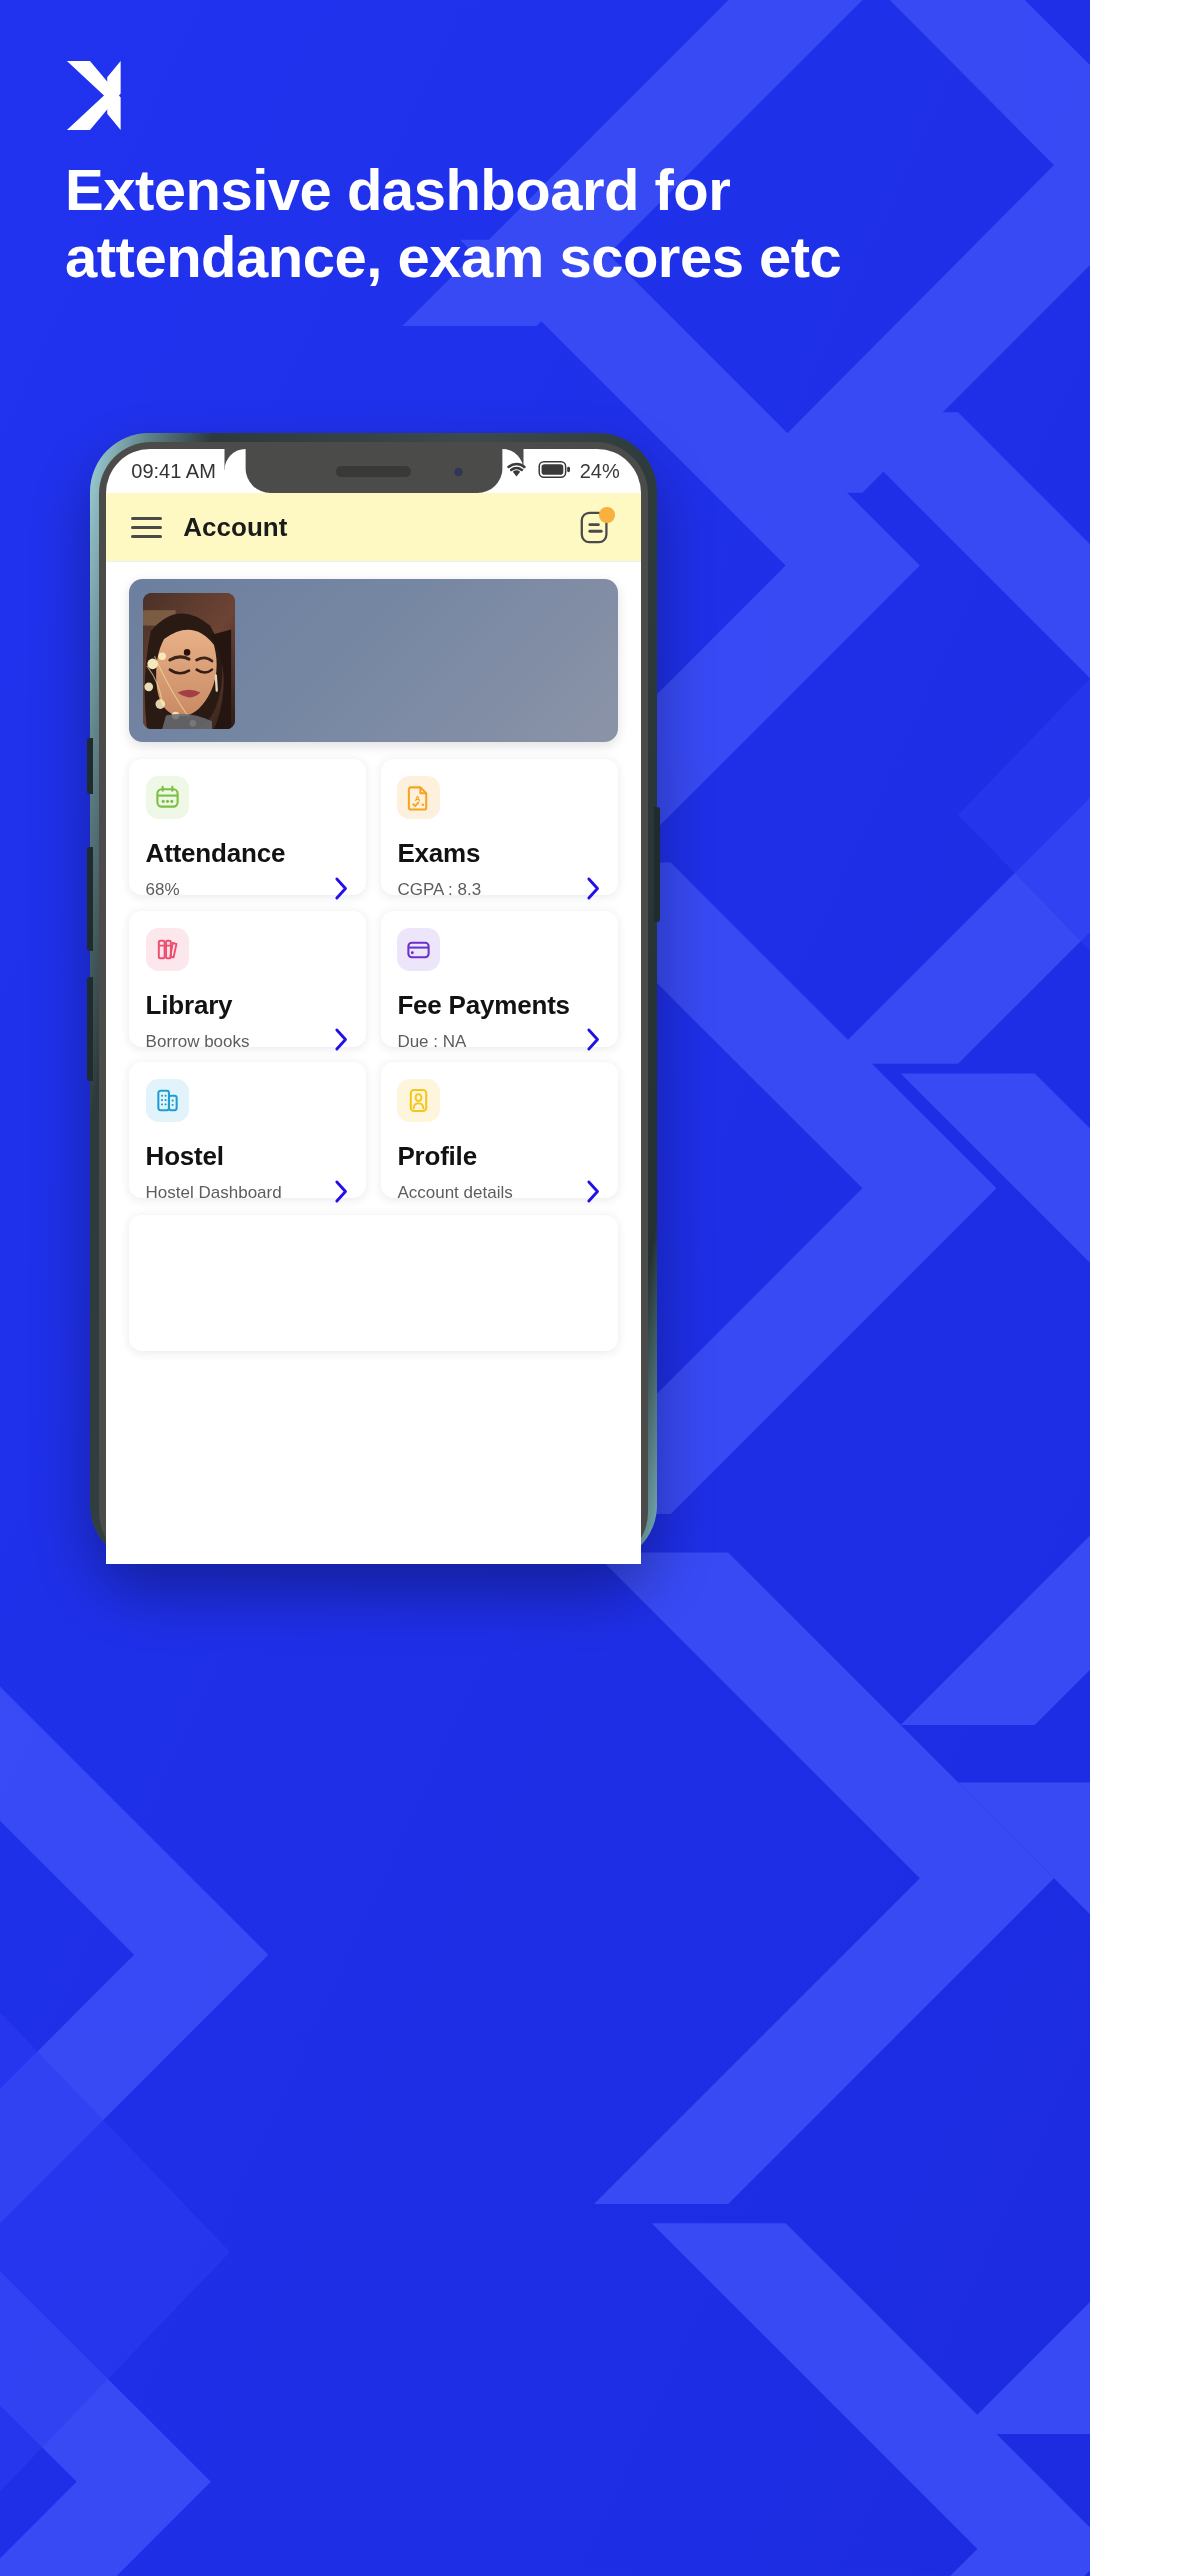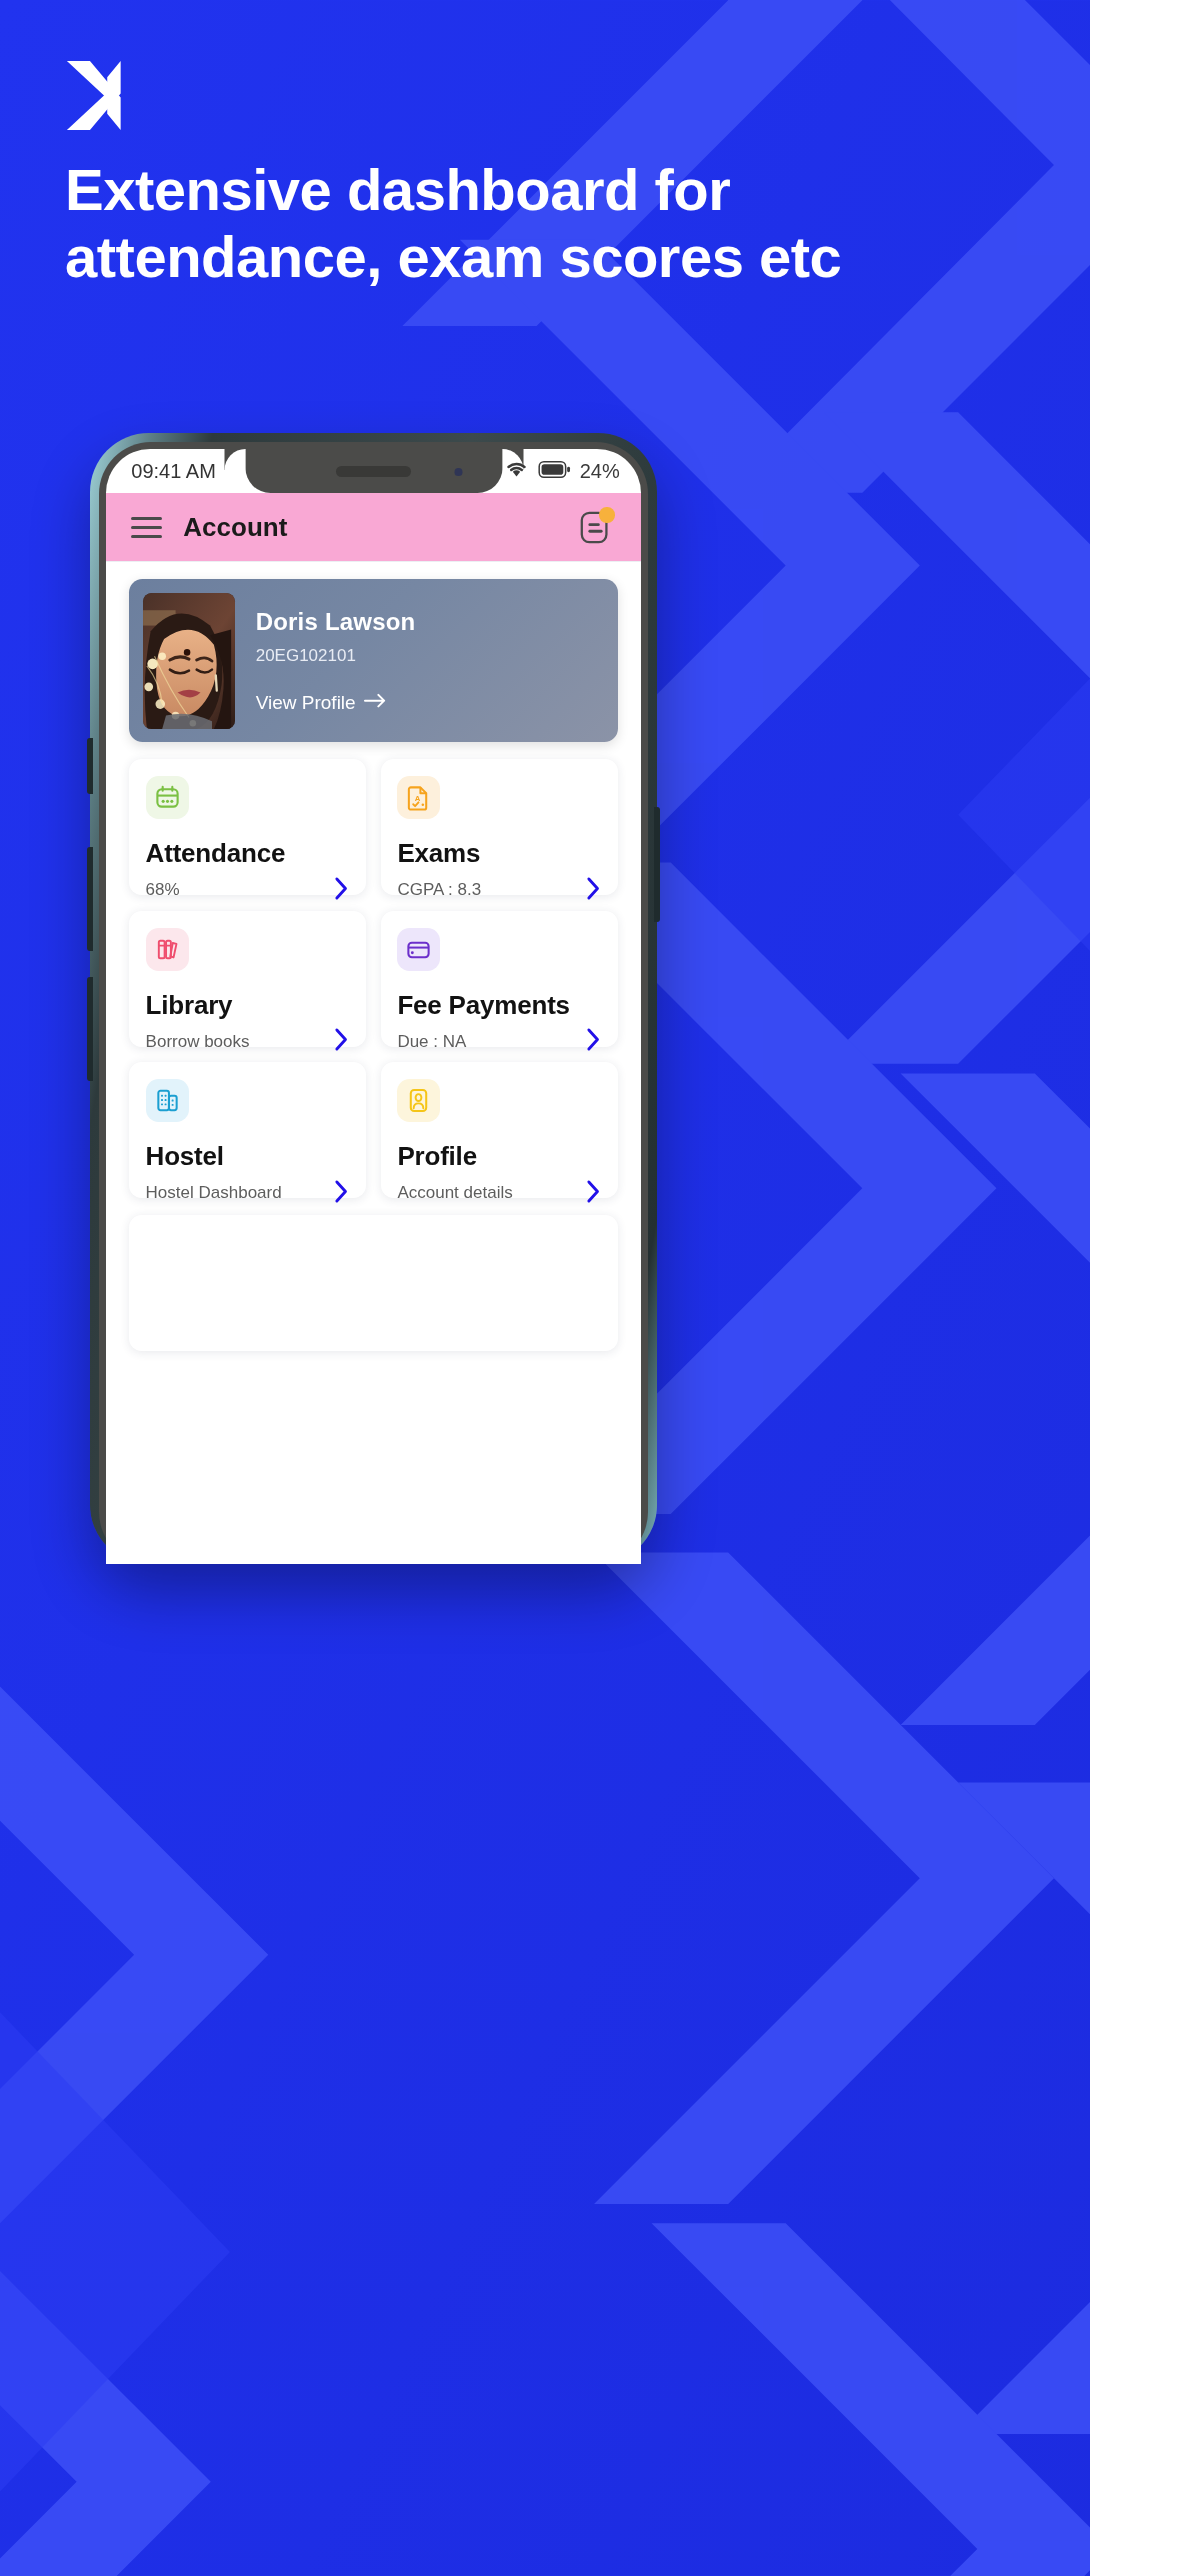--- a/index.html
+++ b/index.html
@@ -150,21 +150,21 @@
     font-size: 20px;
     color: #333333;
     z-index: 45;
   }
   .sb-right { display: flex; align-items: center; gap: 8.6px; }
   .battery-pct { font-size: 20px; color: #3a3a3a; }
 
   
   .app-header {
     height: 69px;
-    background: #f9a8d4;
+    background: #fef9c3;
     display: flex;
     align-items: center;
     padding: 0 27px 0 25px;
     gap: 21px;
     border-bottom: 1px solid #eceff3;
   }
   .hamburger { width: 31px; height: 21px; display: flex; flex-direction: column; justify-content: space-between; cursor: pointer; }
   .hamburger i { display: block; height: 2.9px; background: #4a4a4a; border-radius: 1.9px; }
   .app-title {
     font-size: 26px;
@@ -410,32 +410,20 @@
                 <circle cx="52" cy="136" r="3.4" opacity="0.7"></circle>
               </g>
               <g stroke="#f3dfa0" stroke-width="1.2" fill="none" opacity="0.65">
                 <path d="M4 76 q14 18 16 40"></path>
                 <path d="M12 66 q16 36 36 64"></path>
               </g>
 
               <path d="M24 128 q24 -6 48 6 l0 8 L20 142 Z" fill="#6b6d73" opacity="0.85"></path>
             </svg>
           </div>
-          <div class="profile-info">
-            <div class="profile-name">Doris Lawson</div>
-            <div class="profile-id">20EG102101</div>
-            <div class="view-profile">
-              <span>View Profile</span>
-              <span>
-                <svg width="23" height="15.3" viewBox="0 0 24 16">
-                  <path d="M1 8 H21 M15 2 L21 8 L15 14" stroke="#ffffff" stroke-width="2.1" fill="none" stroke-linecap="round" stroke-linejoin="round"></path>
-                </svg>
-              </span>
-            </div>
-          </div>
         </div>
 
         <div class="grid">
 
           <div class="card half">
             <div class="icon-box" style="background:#eff7e6">
               <svg width="27" height="27" viewBox="0 0 28 28">
                 <rect x="3.5" y="5.5" width="21" height="18" rx="4.5" fill="none" stroke="#7bc043" stroke-width="2.2"></rect>
                 <path d="M3.5 12 H24.5" stroke="#7bc043" stroke-width="2.2"></path>
                 <path d="M9 3 V7 M19 3 V7" stroke="#7bc043" stroke-width="2.2" stroke-linecap="round"></path>

